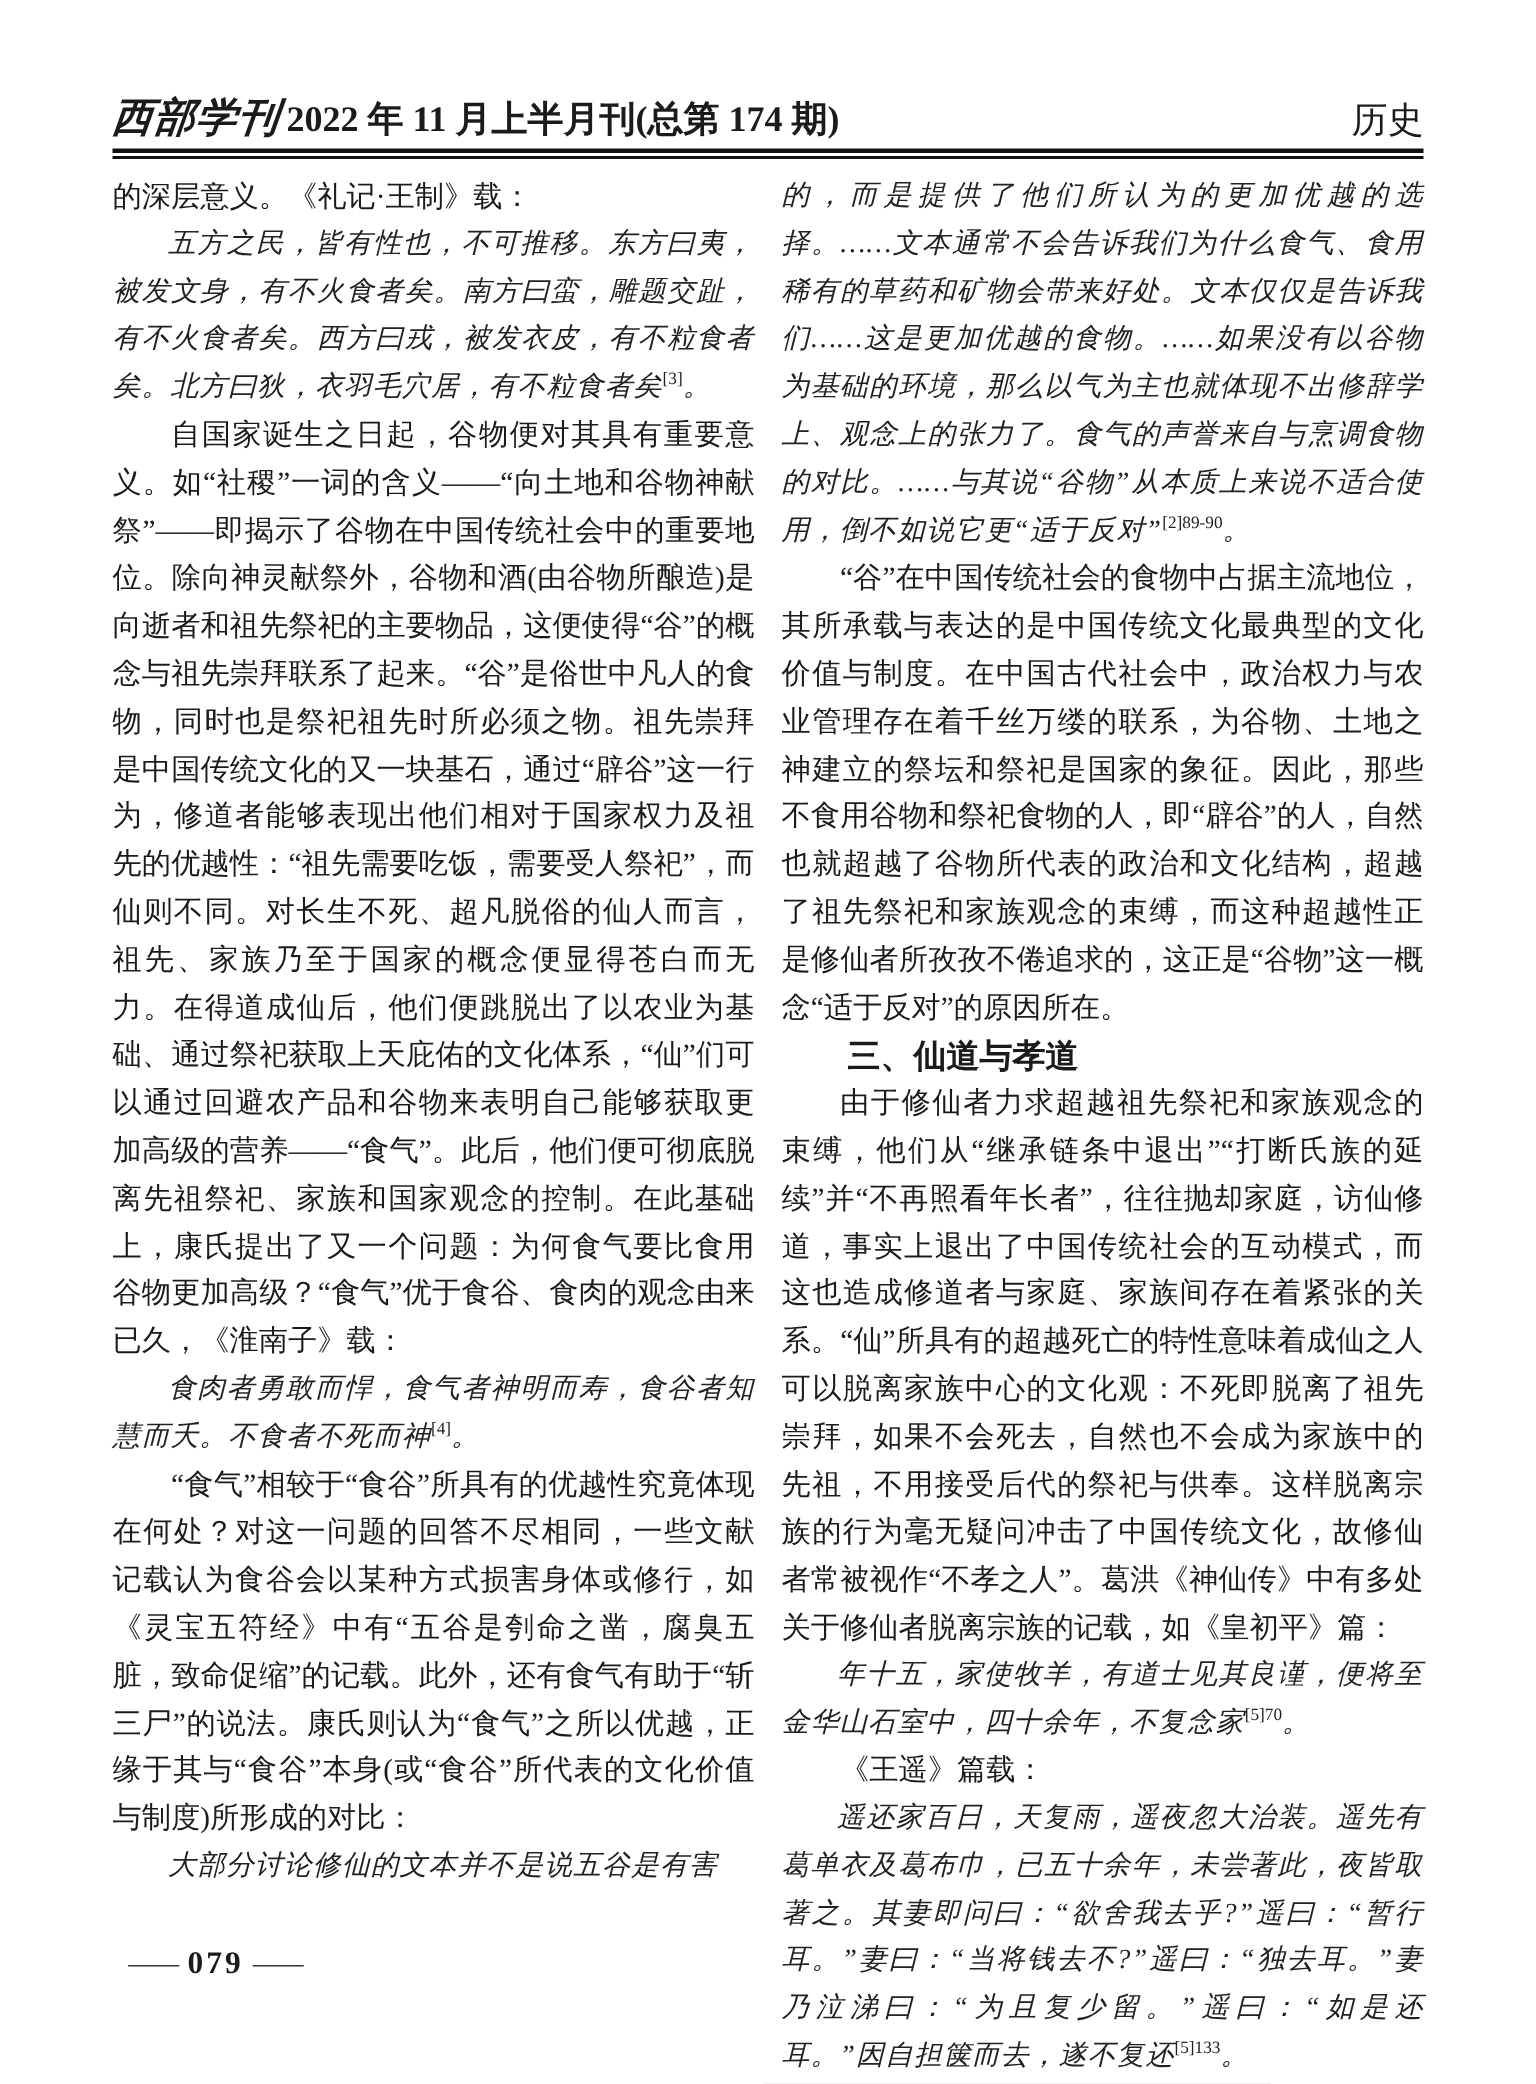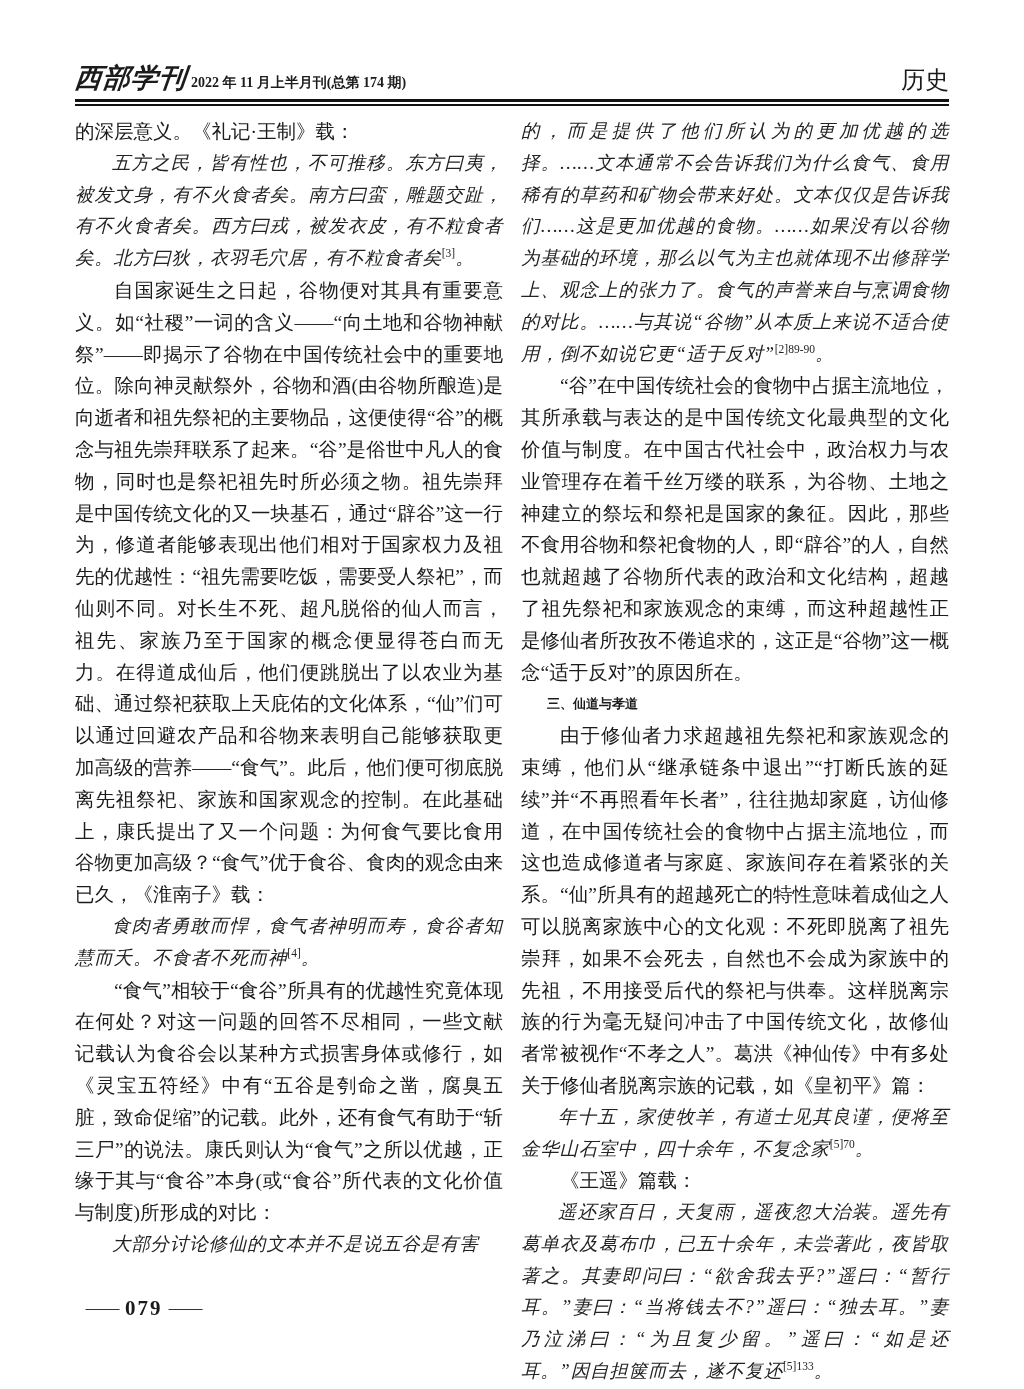--- a/index.html
+++ b/index.html
@@ -21,21 +21,21 @@
     height: 36px;
   }
   .header-left { display: flex; align-items: baseline; gap: 4px; }
   .journal-logo {
     font-size: 27px; font-weight: bold; font-style: italic;
     transform: skewX(-6deg);
     letter-spacing: 1px;
     white-space: nowrap;
   }
   .issue-info {
-    font-size: 14px; font-weight: bold;
+    font-size: 24px; font-weight: bold;
     white-space: nowrap;
   }
   .section-label { font-size: 24px; font-weight: normal; }
   .double-rule {
     position: absolute;
     left: 75px; right: 75px; top: 99px;
     height: 7px;
     border-top: 3px solid #111;
     border-bottom: 2px solid #111;
   }
@@ -59,21 +59,21 @@
   .para.quote {
     font-style: italic;
     font-size: 18.5px;
     letter-spacing: 0.8px;
     color: #222;
   }
   .para.heading {
     font-family: "Liberation Sans", "DejaVu Sans", sans-serif;
     font-weight: bold;
     font-style: normal;
-    font-size: 13px;
+    font-size: 22px;
   }
   .para sup {
     font-size: 11.5px;
     font-style: normal;
     line-height: 0;
     vertical-align: super;
     letter-spacing: 0;
   }
   
   .footer {
@@ -106,21 +106,21 @@
         <p class="para quote indent"><span>五方之民，皆有性也，不可推移。东方曰夷，被发文身，有不火食者矣。南方曰蛮，雕题交趾，有不火食者矣。西方曰戎，被发衣皮，有不粒食者矣。北方曰狄，衣羽毛穴居，有不粒食者矣</span><sup>[3]</sup><span>。</span></p>
         <p class="para body indent"><span>自国家诞生之日起，谷物便对其具有重要意义。如“社稷”一词的含义——“向土地和谷物神献祭”——即揭示了谷物在中国传统社会中的重要地位。除向神灵献祭外，谷物和酒(由谷物所酿造)是向逝者和祖先祭祀的主要物品，这便使得“谷”的概念与祖先崇拜联系了起来。“谷”是俗世中凡人的食物，同时也是祭祀祖先时所必须之物。祖先崇拜是中国传统文化的又一块基石，通过“辟谷”这一行为，修道者能够表现出他们相对于国家权力及祖先的优越性：“祖先需要吃饭，需要受人祭祀”，而仙则不同。对长生不死、超凡脱俗的仙人而言，祖先、家族乃至于国家的概念便显得苍白而无力。在得道成仙后，他们便跳脱出了以农业为基础、通过祭祀获取上天庇佑的文化体系，“仙”们可以通过回避农产品和谷物来表明自己能够获取更加高级的营养——“食气”。此后，他们便可彻底脱离先祖祭祀、家族和国家观念的控制。在此基础上，康氏提出了又一个问题：为何食气要比食用谷物更加高级？“食气”优于食谷、食肉的观念由来已久，《淮南子》载：</span></p>
         <p class="para quote indent"><span>食肉者勇敢而悍，食气者神明而寿，食谷者知慧而夭。不食者不死而神</span><sup>[4]</sup><span>。</span></p>
         <p class="para body indent"><span>“食气”相较于“食谷”所具有的优越性究竟体现在何处？对这一问题的回答不尽相同，一些文献记载认为食谷会以某种方式损害身体或修行，如《灵宝五符经》中有“五谷是刳命之凿，腐臭五脏，致命促缩”的记载。此外，还有食气有助于“斩三尸”的说法。康氏则认为“食气”之所以优越，正缘于其与“食谷”本身(或“食谷”所代表的文化价值与制度)所形成的对比：</span></p>
         <p class="para quote indent"><span>大部分讨论修仙的文本并不是说五谷是有害</span></p>
       </div>
     <div class="col" id="col-right">
         <p class="para quote noindent"><span>的，而是提供了他们所认为的更加优越的选择。……文本通常不会告诉我们为什么食气、食用稀有的草药和矿物会带来好处。文本仅仅是告诉我们……这是更加优越的食物。……如果没有以谷物为基础的环境，那么以气为主也就体现不出修辞学上、观念上的张力了。食气的声誉来自与烹调食物的对比。……与其说“谷物”从本质上来说不适合使用，倒不如说它更“适于反对”</span><sup>[2]89-90</sup><span>。</span></p>
         <p class="para body indent"><span>“谷”在中国传统社会的食物中占据主流地位，其所承载与表达的是中国传统文化最典型的文化价值与制度。在中国古代社会中，政治权力与农业管理存在着千丝万缕的联系，为谷物、土地之神建立的祭坛和祭祀是国家的象征。因此，那些不食用谷物和祭祀食物的人，即“辟谷”的人，自然也就超越了谷物所代表的政治和文化结构，超越了祖先祭祀和家族观念的束缚，而这种超越性正是修仙者所孜孜不倦追求的，这正是“谷物”这一概念“适于反对”的原因所在。</span></p>
         <p class="para heading indent"><span>三、仙道与孝道</span></p>
-        <p class="para body indent"><span>由于修仙者力求超越祖先祭祀和家族观念的束缚，他们从“继承链条中退出”“打断氏族的延续”并“不再照看年长者”，往往抛却家庭，访仙修道，在中国传统社会的食物中占据主流地位，而这也造成修道者与家庭、家族间存在着紧张的关系。“仙”所具有的超越死亡的特性意味着成仙之人可以脱离家族中心的文化观：不死即脱离了祖先崇拜，如果不会死去，自然也不会成为家族中的先祖，不用接受后代的祭祀与供奉。这样脱离宗族的行为毫无疑问冲击了中国传统文化，故修仙者常被视作“不孝之人”。葛洪《神仙传》中有多处关于修仙者脱离宗族的记载，如《皇初平》篇：</span></p>
+        <p class="para body indent"><span>由于修仙者力求超越祖先祭祀和家族观念的束缚，他们从“继承链条中退出”“打断氏族的延续”并“不再照看年长者”，往往抛却家庭，访仙修道，事实上退出了中国传统社会的互动模式，而这也造成修道者与家庭、家族间存在着紧张的关系。“仙”所具有的超越死亡的特性意味着成仙之人可以脱离家族中心的文化观：不死即脱离了祖先崇拜，如果不会死去，自然也不会成为家族中的先祖，不用接受后代的祭祀与供奉。这样脱离宗族的行为毫无疑问冲击了中国传统文化，故修仙者常被视作“不孝之人”。葛洪《神仙传》中有多处关于修仙者脱离宗族的记载，如《皇初平》篇：</span></p>
         <p class="para quote indent"><span>年十五，家使牧羊，有道士见其良谨，便将至金华山石室中，四十余年，不复念家</span><sup>[5]70</sup><span>。</span></p>
         <p class="para body indent"><span>《王遥》篇载：</span></p>
         <p class="para quote indent"><span>遥还家百日，天复雨，遥夜忽大治装。遥先有葛单衣及葛布巾，已五十余年，未尝著此，夜皆取著之。其妻即问曰：“欲舍我去乎?”遥曰：“暂行耳。”妻曰：“当将钱去不?”遥曰：“独去耳。”妻乃泣涕曰：“为且复少留。”遥曰：“如是还耳。”因自担箧而去，遂不复还</span><sup>[5]133</sup><span>。</span></p>
       </div>
   </div>
 
   <div class="footer">
     <span class="dash">—</span>
     <span class="page-number">079</span>
     <span class="dash">—</span>

